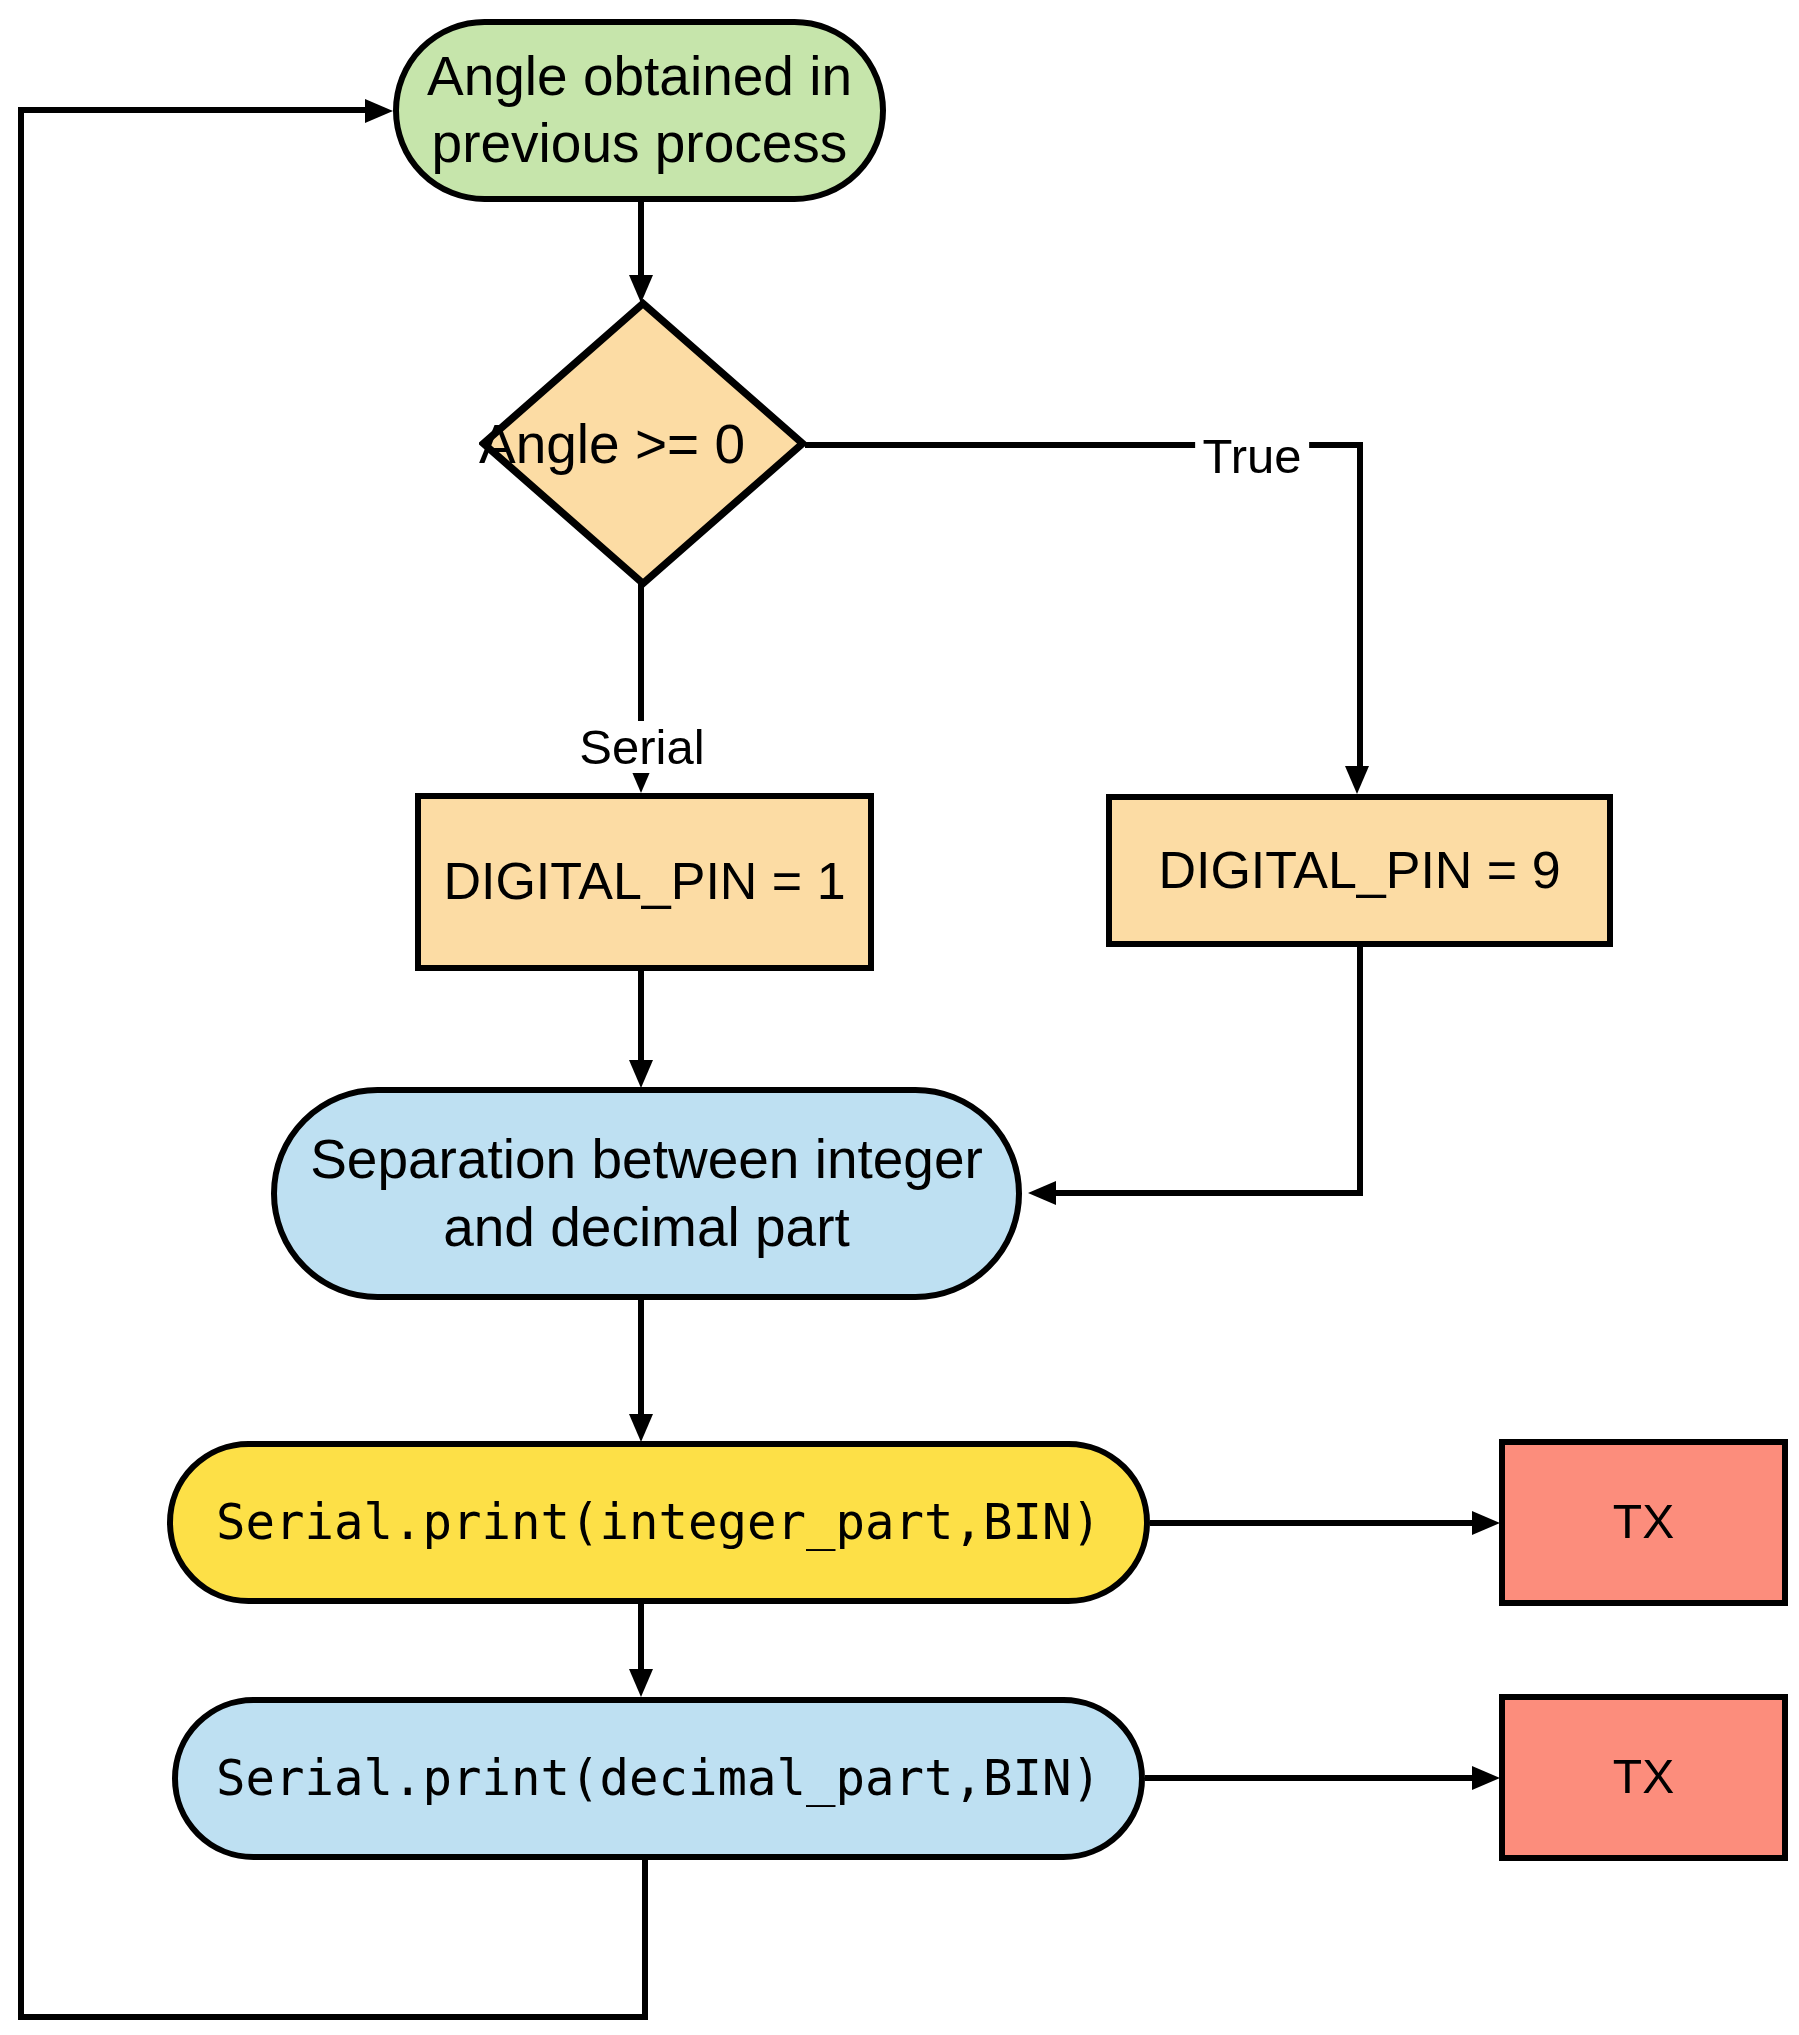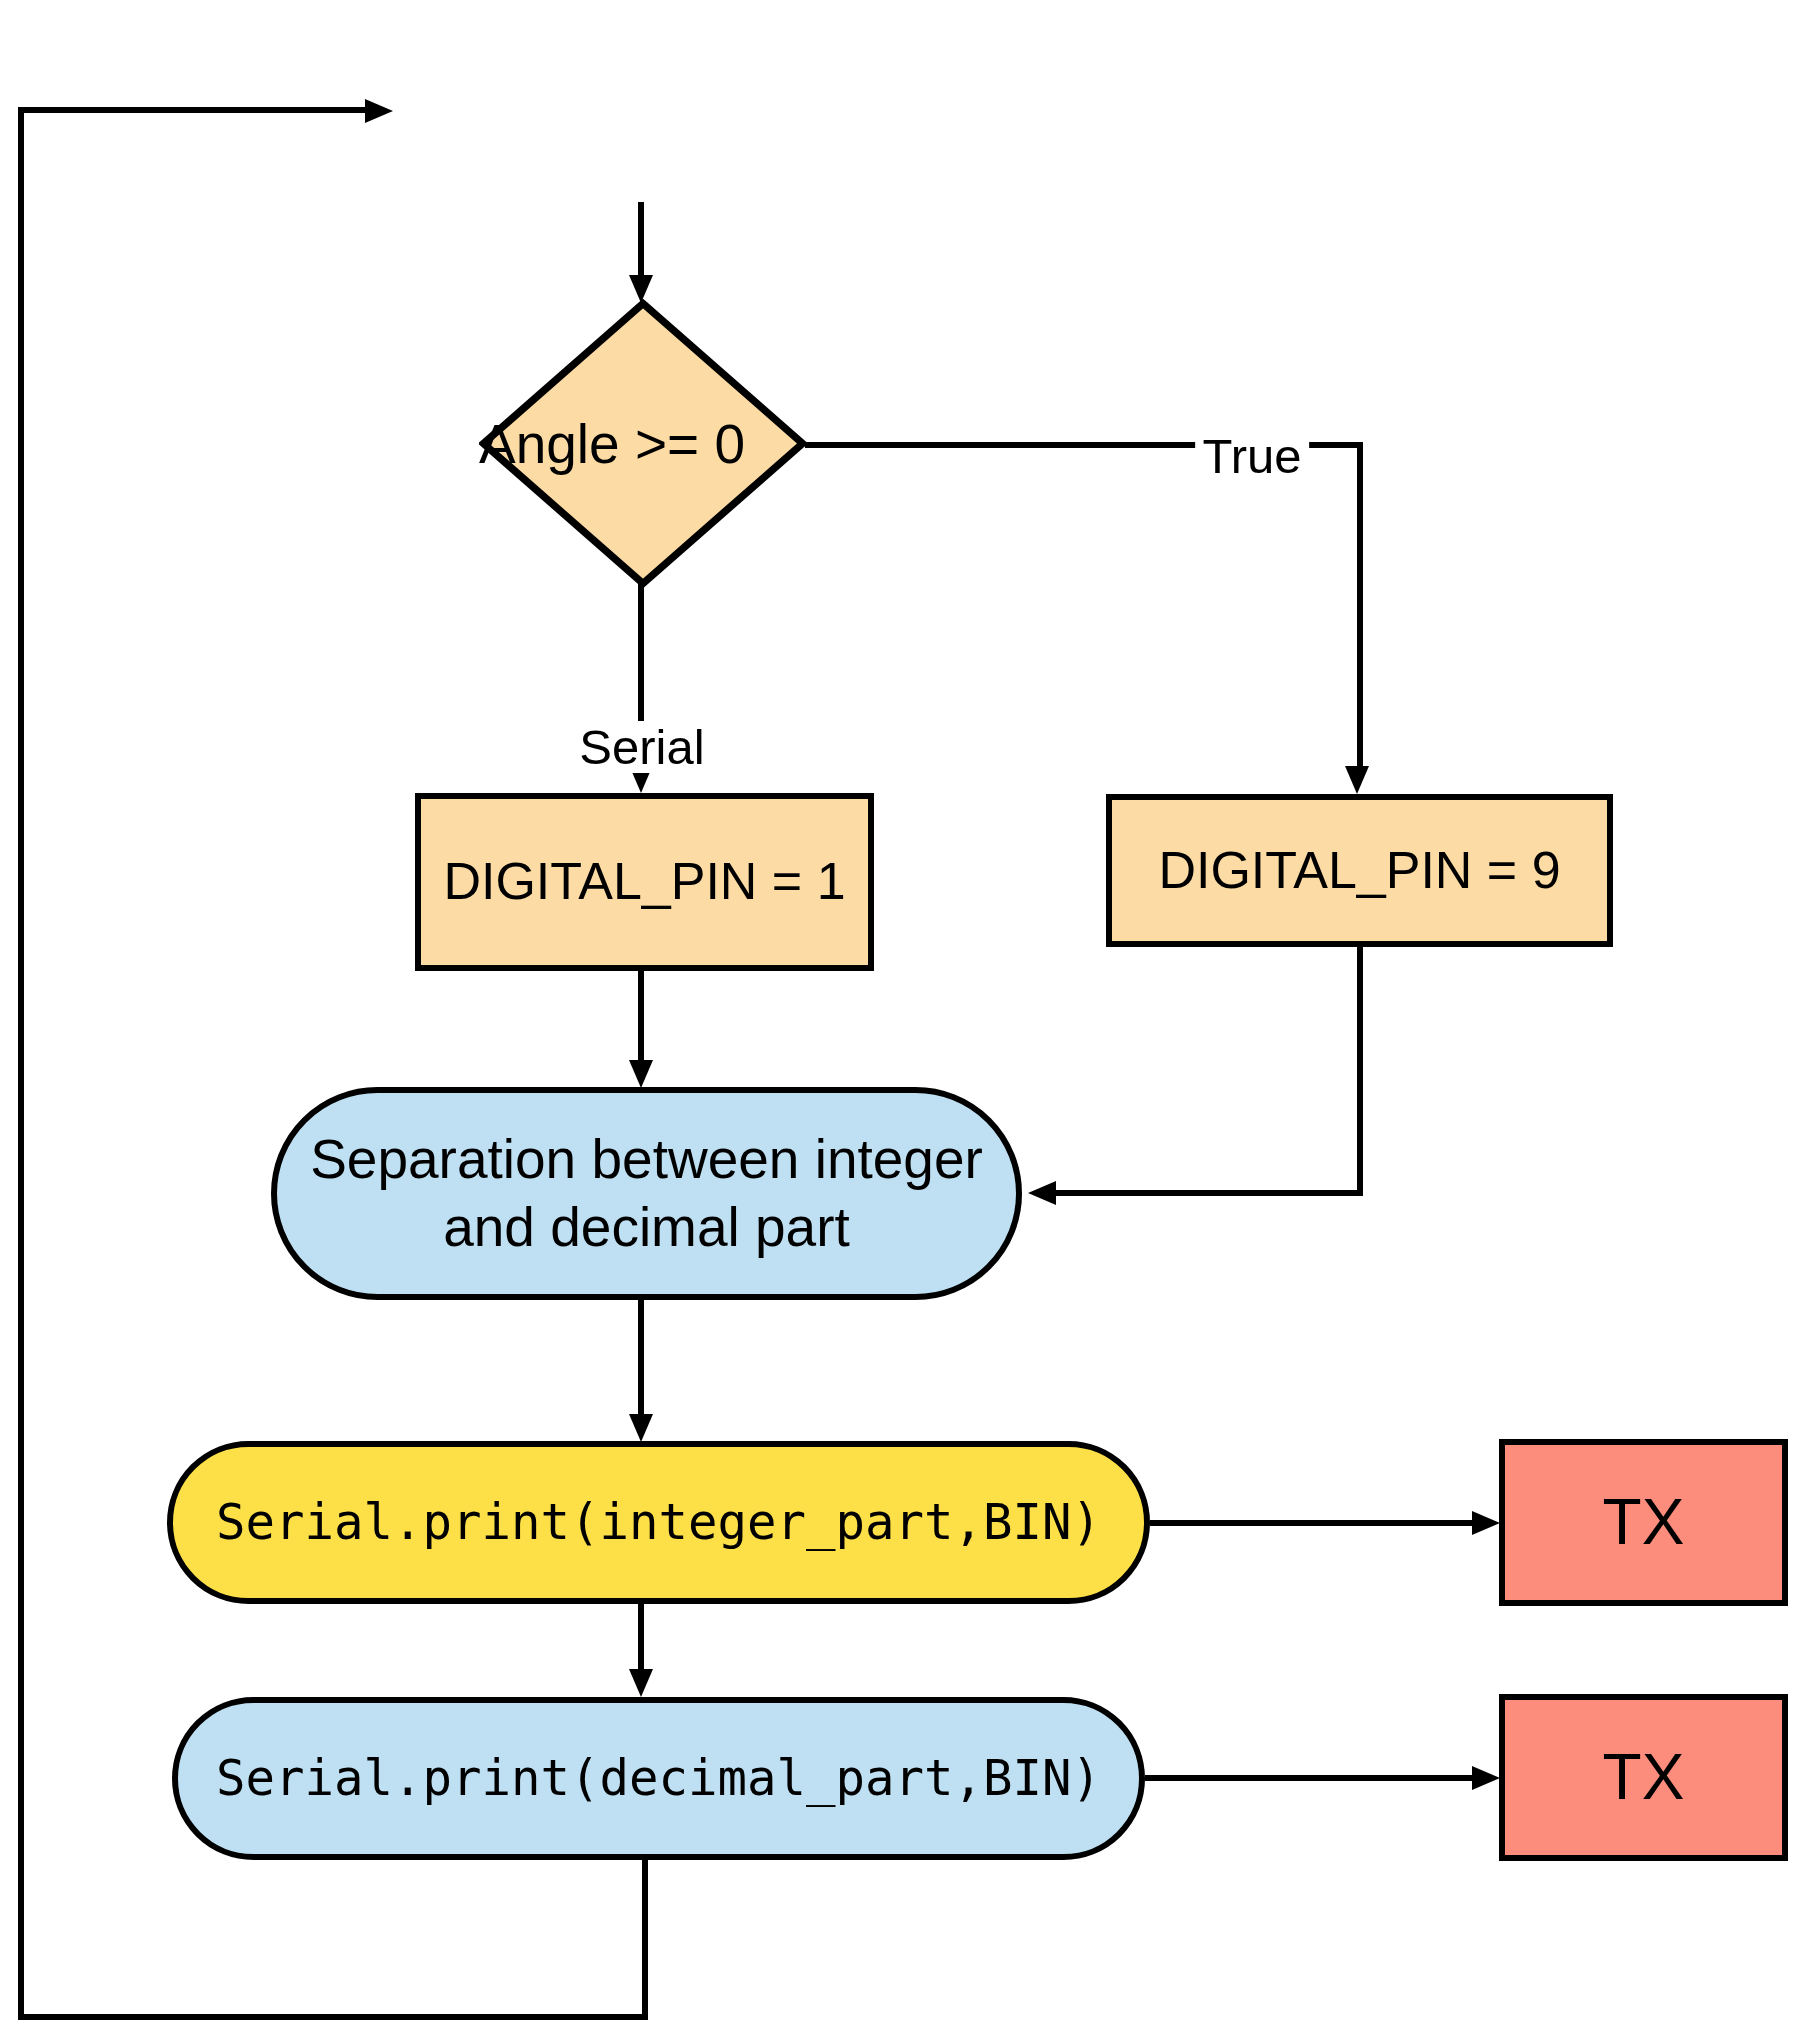--- a/index.html
+++ b/index.html
@@ -19,21 +19,21 @@
     display:flex;
     align-items:center;
     justify-content:center;
     text-align:center;
     z-index:3;
   }
   .node .lbl { white-space:pre-line; line-height:1.22; }
   .stadium { border-radius:296px; }
   .big-label   { font-size:55px; }
   .box-label   { font-size:52px; }
-  .tx-label    { font-size:64px; }
+  .tx-label    { font-size:48px; }
   .mono-label  { font-size:49px; font-family:"DejaVu Sans Mono", monospace; letter-spacing:0; }
   
   .diamond-wrap { position:absolute; z-index:3; }
   .diamond-label {
     position:absolute; z-index:4;
     display:flex; align-items:center; justify-content:flex-start;
     font-size:55px;
   }
   
   .line { position:absolute; background:#000; z-index:1; }
@@ -87,20 +87,24 @@
 
   <div class="line" style="left:642px; top:1860px; width:6px; height:160px;"></div>
   <div class="line" style="left:18px; top:2014px; width:630px; height:6px;"></div>
   <div class="line" style="left:18px; top:107px; width:6px; height:1912px;"></div>
   <div class="line" style="left:18px; top:107px; width:347px; height:6px;"></div>
   <div class="arr right" style="left:365px; top:99px;"></div>
 
   <div class="edge-label" style="left:1252px; top:440px;">True</div>
   <div class="edge-label" style="left:642px; top:731px;">Serial</div>
 
+  <div class="node stadium big-label" style="left: 393px; top: 18.5px; width: 493px; height: 183px; background-color: rgb(198, 229, 171);">
+    <div class="lbl">Angle obtained in
+previous process</div>
+  </div>
 
   <div class="diamond-wrap" style="left:479px; top:299px; width:328px; height:289px;">
     <svg width="328" height="289" viewBox="0 0 443 390">
       <polygon points="221.5,6 437,195 221.5,384 6,195" stroke="#000000" stroke-width="10" fill="#fcdca4"></polygon>
     </svg>
   </div>
   <div class="diamond-label" style="left:479px; top:299px; width:328px; height:289px;">
     <div class="lbl">Angle &gt;= 0</div>
   </div>
 

